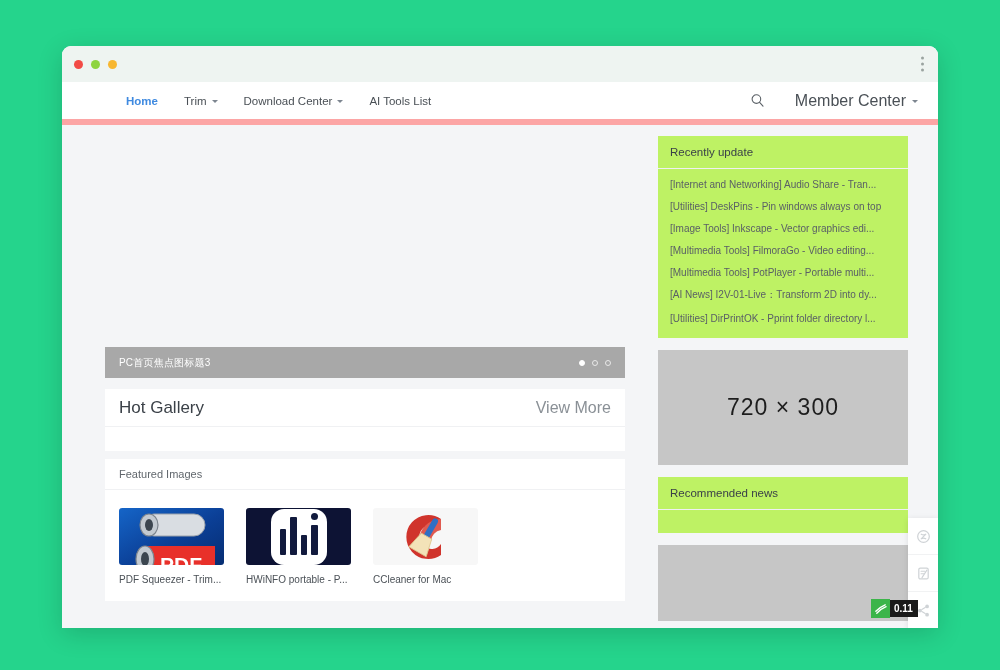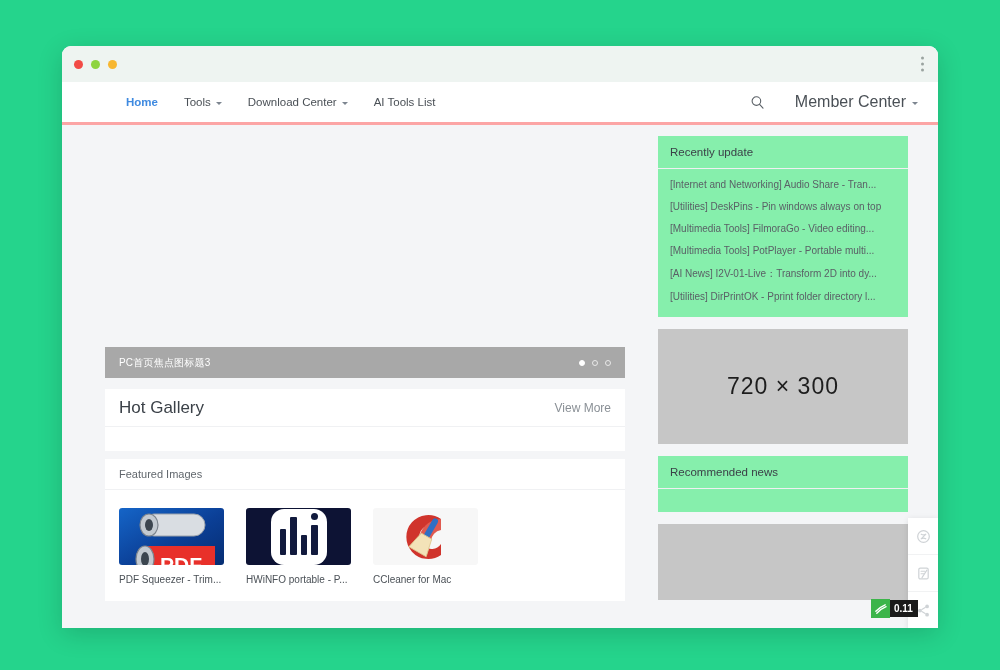--- a/index.html
+++ b/index.html
@@ -50,21 +50,21 @@
   }
   .kebab i { width: 3px; height: 3px; border-radius: 50%; background: #9aa3a0; display: block; }
 
   
   .nav {
     height: 43px;
     background: #ffffff;
     display: flex;
     align-items: center;
     padding: 0 20px 0 64px;
-    border-bottom: 3px solid #fca5a5;
+    border-bottom: 6px solid #fca5a5;
     position: relative;
   }
   .nav-links { display: flex; align-items: center; gap: 26px; }
   .nav-link {
     font-size: 11.5px;
     color: #4a5056;
     cursor: pointer;
     white-space: nowrap;
     display: flex;
     align-items: center;
@@ -153,21 +153,21 @@
     height: 38px;
     display: flex;
     align-items: center;
     padding: 0 14px;
     border-bottom: 1px solid #f0f1f3;
   }
   .card-title { font-size: 17px; color: #3b4busy; }
   .card-title { color: #3b4148; }
   .card-more {
     margin-left: auto;
-    font-size: 12px;
+    font-size: 16px;
     color: #8a9096;
     cursor: pointer;
   }
   .card-body { min-height: 24px; }
 
   #hot-gallery { position: absolute; left: 0; top: 264px; }
   #featured { position: absolute; left: 0; top: 334px; }
 
   .card-head.sm { height: 31px; }
   .card-head.sm .card-title { font-size: 11px; color: #61676d; }
@@ -202,21 +202,21 @@
   }
   .ic-hwinfo .bar { background:#111a3d; width:7px; border-radius:1px; }
   .ic-xy { background:#1461ab; display:flex; align-items:center; justify-content:center; }
   .ic-xy .oval {
     width: 78px; height: 58px; background:#16181c; border-radius:50%;
     display:flex; align-items:center; justify-content:center; position:relative;
   }
   .ic-cc { background:#f7f7f7; display:flex; align-items:center; justify-content:center; }
 
   
-  .side-card { background:#86efac; width:250px; }
+  .side-card { background:#bef264; width:250px; }
   .side-head {
     height: 33px; display:flex; align-items:center; padding:0 12px;
     border-bottom: 1px solid #eff0f2;
   }
   .side-head .t { font-size: 11.5px; color:#3b4148; }
   .side-list { padding: 5px 12px 9px 12px; }
   .side-item {
     font-size: 10px; color: #5a6066;
     padding: 5.4px 0;
     white-space: nowrap; overflow: hidden; text-overflow: ellipsis;
@@ -284,21 +284,21 @@
         <i></i>
     </div>
   </div>
 
   <div class="nav">
     <div class="nav-links">
       <div class="nav-link active">
         <span>Home</span>
       </div>
       <div class="nav-link">
-        <span>Tools</span>
+        <span>Trim</span>
         <span class="caret"></span>
       </div>
       <div class="nav-link">
         <span>Download Center</span>
         <span class="caret"></span>
       </div>
       <div class="nav-link">
         <span>AI Tools List</span>
       </div>
     </div>
@@ -394,20 +394,21 @@
 
     <div class="col-side">
 
       <div class="side-card">
         <div class="side-head">
           <span class="t">Recently update</span>
         </div>
         <div class="side-list">
           <div class="side-item">[Internet and Networking] Audio Share - Tran...</div>
           <div class="side-item">[Utilities] DeskPins - Pin windows always on top</div>
+          <div class="side-item">[Image Tools] Inkscape - Vector graphics edi...</div>
           <div class="side-item">[Multimedia Tools] FilmoraGo - Video editing...</div>
           <div class="side-item">[Multimedia Tools] PotPlayer - Portable multi...</div>
           <div class="side-item">[AI News] I2V-01-Live：Transform 2D into dy...</div>
           <div class="side-item">[Utilities] DirPrintOK - Pprint folder directory l...</div>
         </div>
       </div>
 
       <div class="adbox">
         <span>720 × 300</span>
       </div>

